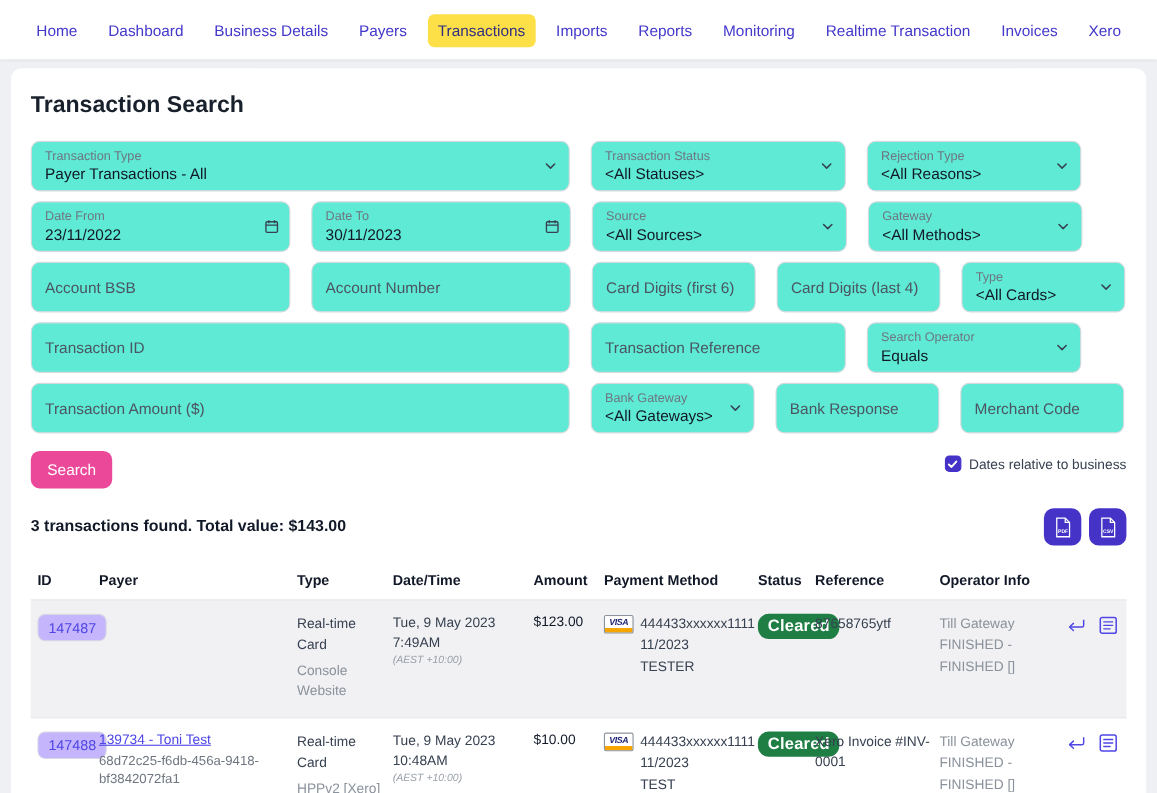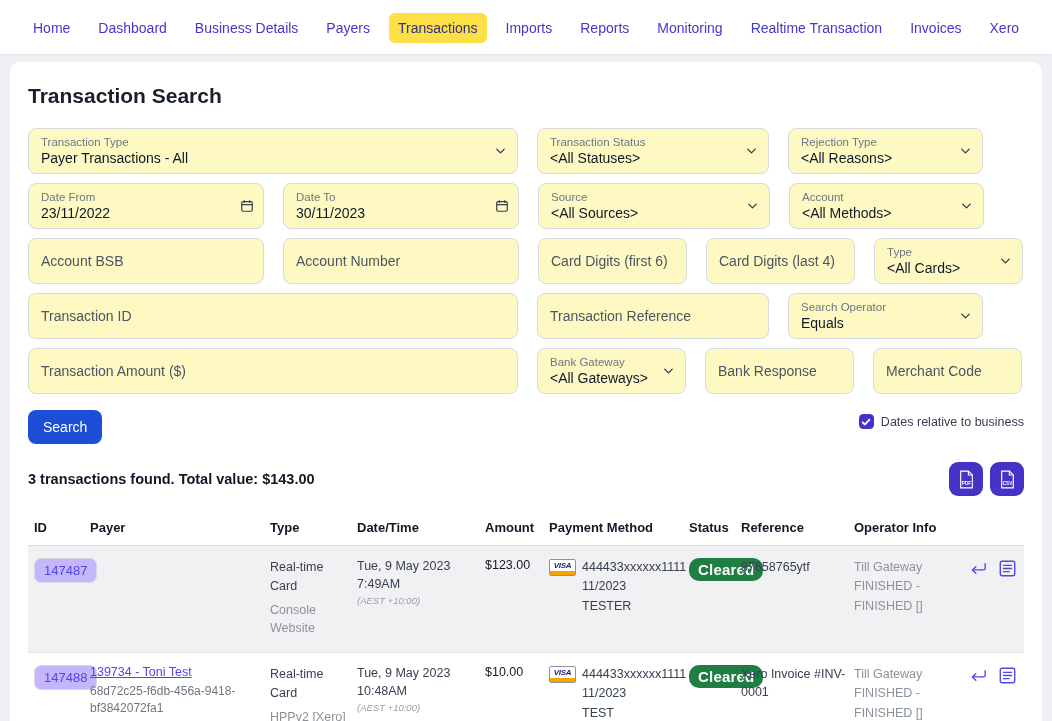--- a/index.html
+++ b/index.html
@@ -22,38 +22,38 @@
   .nav-item.active { background:#fde047; color:#312e81; }
   
   .card {
     background:#fff; margin:8px 10px 0; border-radius:10px;
     padding:18px 18px 24px; min-height:650px;
   }
   .page-title { font-size:21px; font-weight:700; color:#18202b; margin:4px 0 20px; }
   
   .frow { display:flex; gap:19px; margin-bottom:9px; }
   .field {
-    height:46px; border:1px solid #d6d9de; border-radius:8px; background:#fef9c3;
+    height:46px; border:1px solid #d6d9de; border-radius:8px; background:#5eead4;
     padding:5px 12px; display:flex; flex-direction:column; justify-content:center;
     position:relative; flex:0 0 auto;
   }
   .w-a{width:490px} .w-b{width:232px} .w-c{width:195px} .w-d{width:236px} .w-e{width:149px}
   .flabel { font-size:11.5px; color:#6d7681; line-height:1.25; }
   .fvalue { font-size:14px; color:#111827; line-height:1.3; white-space:nowrap; }
   .field .right-ico { position:absolute; right:9px; top:50%; transform:translateY(-50%); display:flex; }
   .field input {
     border:none; outline:none; background:transparent; width:100%;
     font-family:inherit; font-size:14px; color:#111827; padding:0;
   }
   .field input::placeholder { color:#4b5563; opacity:1; }
   .field.has-ico input, .field.has-ico .fvalue { padding-right:22px; }
   
   .actions-row { display:flex; justify-content:space-between; align-items:flex-start; margin-top:16px; }
   .search-btn {
-    background:#1d4ed8; color:#fff; border:none; border-radius:8px;
+    background:#ec4899; color:#fff; border:none; border-radius:8px;
     padding:9px 15px; font-size:14px; font-family:inherit; cursor:pointer;
   }
   .checks { display:flex; gap:20px; align-items:center; padding-top:4px; }
   .check { display:flex; align-items:center; cursor:pointer; }
   .cb {
     width:15px; height:15px; border-radius:4px; border:1px solid #c9ced4;
     background:#fff; display:inline-flex; align-items:center; justify-content:center;
     margin-right:7px; flex:0 0 auto;
   }
   .cb.checked { background:#4533c8; border-color:#4533c8; }
@@ -181,21 +181,21 @@
     <div class="field has-ico w-b">
       <div class="flabel">Source</div>
       <div class="fvalue">&lt;All Sources&gt;</div>
       <span class="right-ico">
           <svg width="15" height="15" viewBox="0 0 16 16">
             <path d="M4 6l4 4 4-4" stroke="#374151" stroke-width="1.5" fill="none" stroke-linecap="round" stroke-linejoin="round"></path>
           </svg>
         </span>
     </div>
     <div class="field has-ico w-c">
-      <div class="flabel">Account</div>
+      <div class="flabel">Gateway</div>
       <div class="fvalue">&lt;All Methods&gt;</div>
       <span class="right-ico">
           <svg width="15" height="15" viewBox="0 0 16 16">
             <path d="M4 6l4 4 4-4" stroke="#374151" stroke-width="1.5" fill="none" stroke-linecap="round" stroke-linejoin="round"></path>
           </svg>
         </span>
     </div>
   </div>
 
   <div class="frow">

